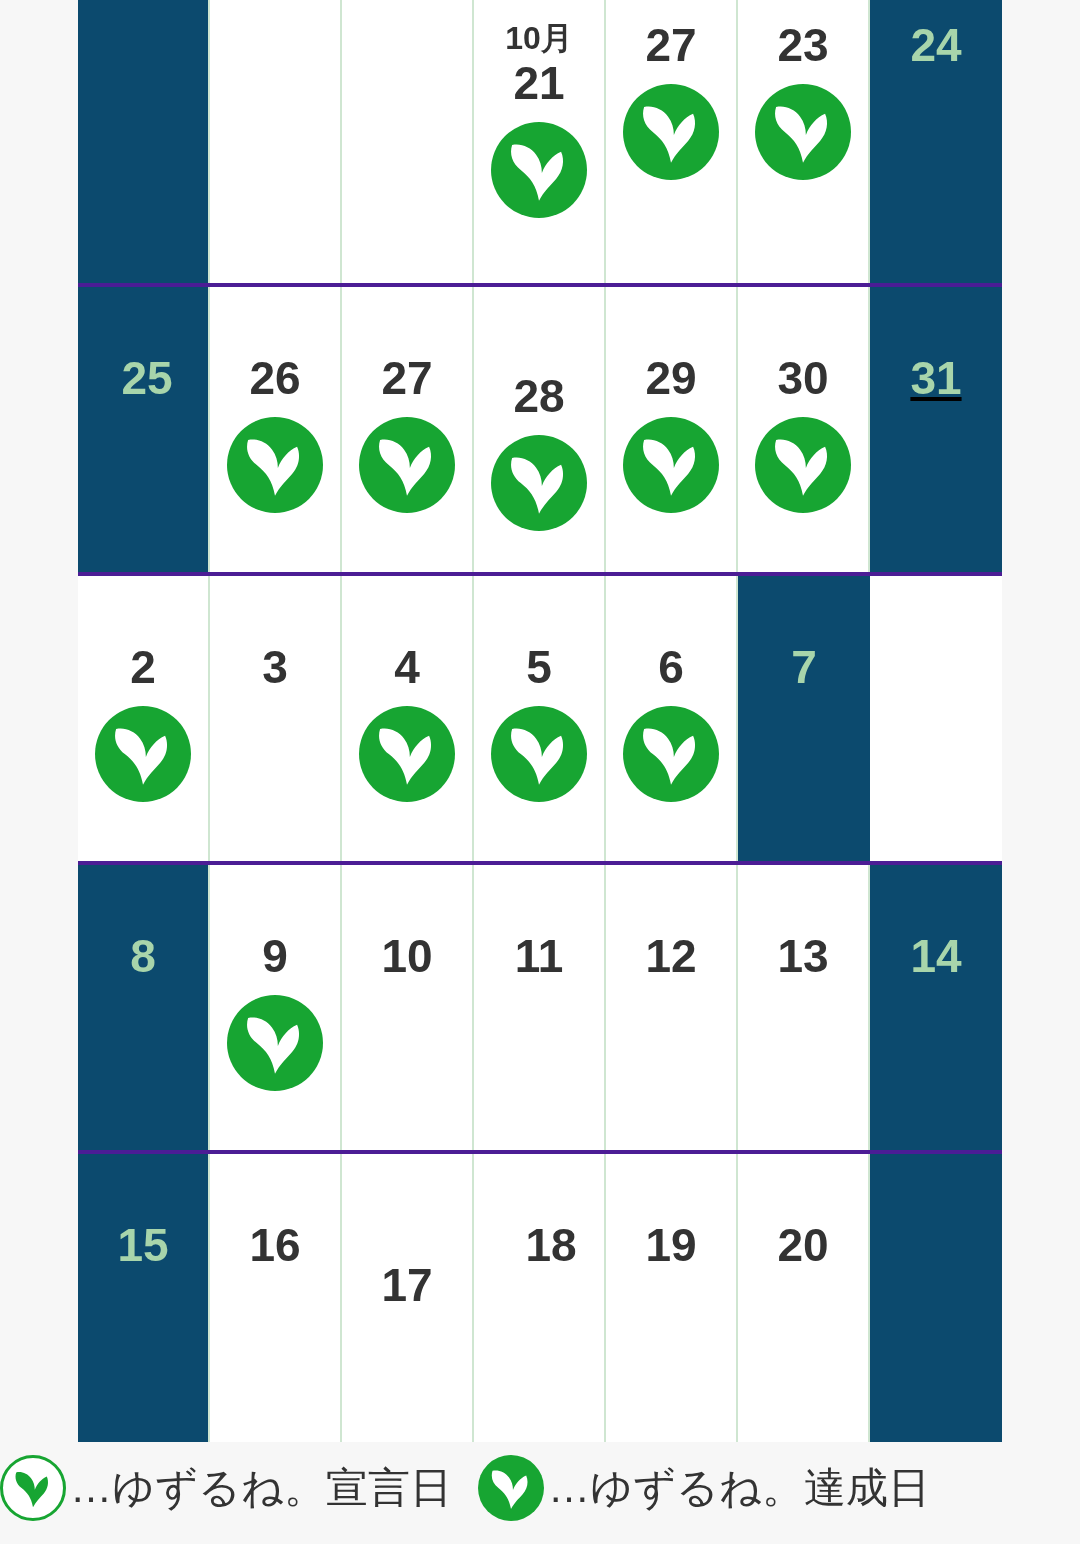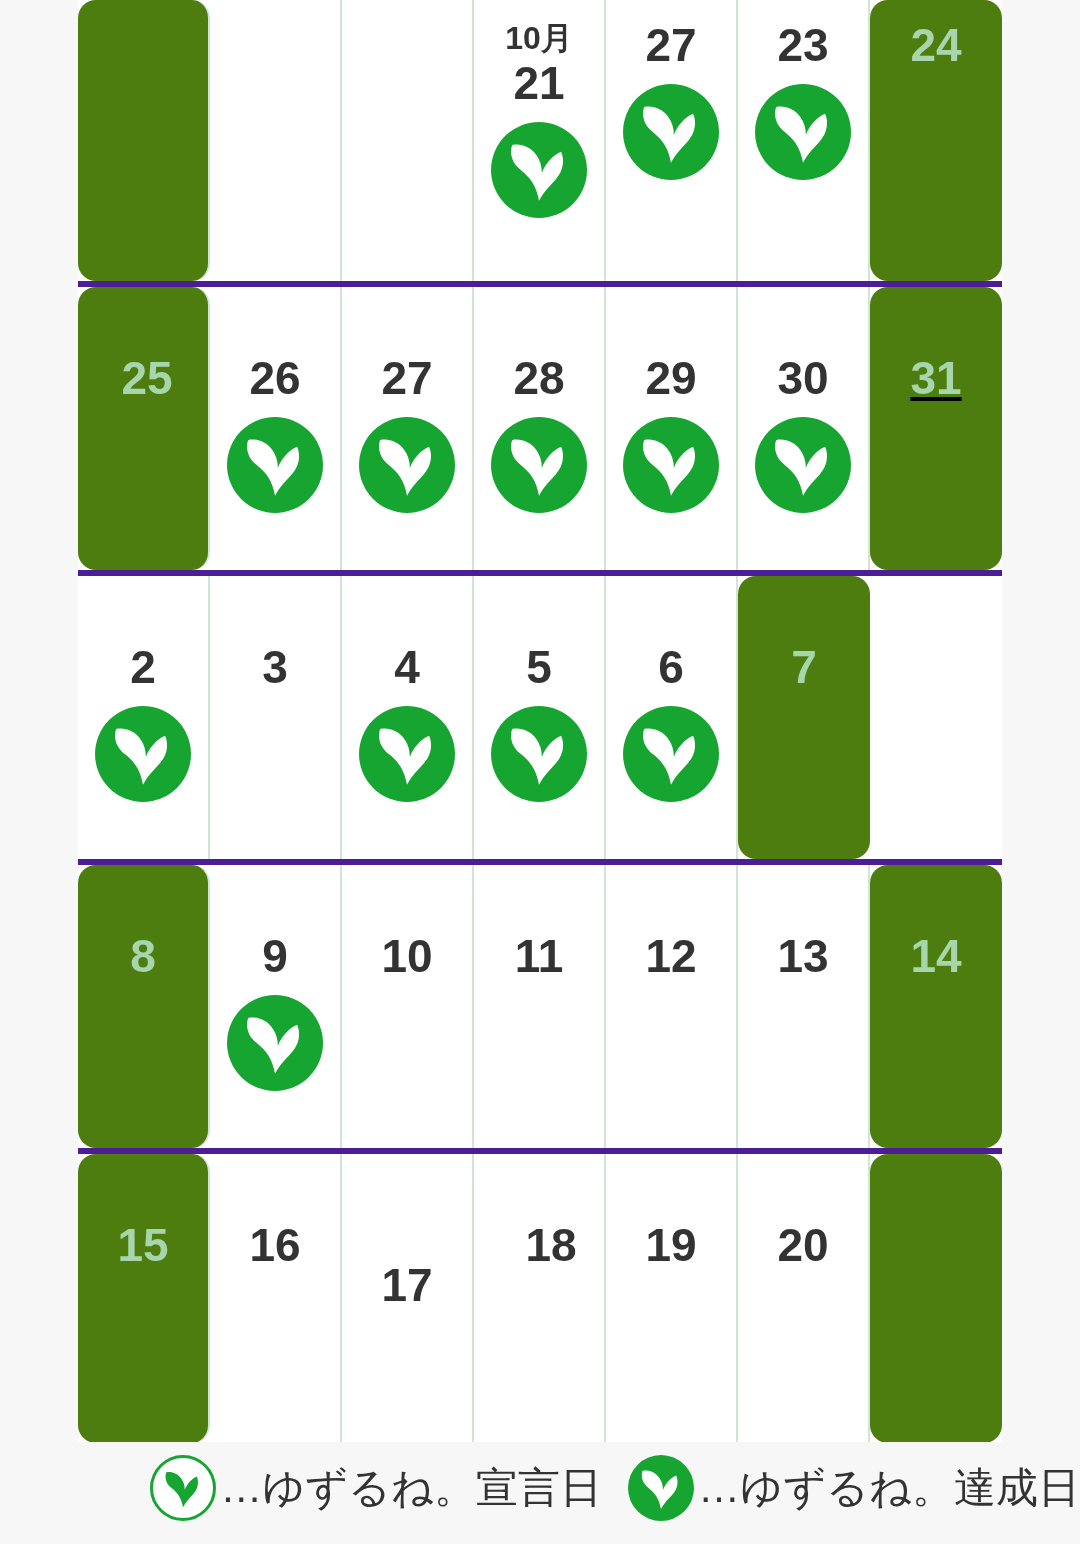--- a/index.html
+++ b/index.html
@@ -24,37 +24,36 @@
     width: 924px;   
     height: 1443px;
     background: #ffffff;
     box-sizing: border-box;
   }
 
   .week-row {
     display: flex;
     width: 100%;
     box-sizing: border-box;
-    border-bottom: 6px solid #4c1d95;
+    border-bottom: 4px solid #4c1d95;
   }
   .week-row:last-child { border-bottom: none; }
 
   .day-cell {
     position: relative;
     width: 132px;
     box-sizing: border-box;
     border-right: 2px solid #cfe6d1;
     background: #ffffff;
     overflow: hidden;
   }
   .day-cell:last-child { border-right: none; }
 
   .day-cell.weekend {
-    background: #4d7c0f;
-    border-radius: 18px;
+    background: #0c4a6e;
   }
 
   .day-num {
     display: block;
     text-align: center;
     font-size: 46px;
     font-weight: bold;
     color: #333333;
     letter-spacing: 0;
     line-height: 1;
@@ -89,21 +88,21 @@
 
   
   .legend {
     position: absolute;
     left: 0;
     top: 1442px;
     width: 1080px;
     height: 92px;
     display: flex;
     align-items: center;
-    justify-content: flex-end;
+    justify-content: flex-start;
     background: #f7f7f7;
   }
   .legend-item {
     display: flex;
     align-items: center;
   }
   .legend-item + .legend-item { margin-left: 26px; }
 
   .legend-badge {
     width: 66px;
@@ -215,21 +214,21 @@
           <div style="padding-top: 68px;">
             <span class="day-num">27</span>
             <div class="sprout">
               <svg viewBox="0 0 100 100" aria-hidden="true">
                 <path d="M50 82 C47 66 41 58 31 50 C22 43 19 33 22 24 C31 22 41 26 47 34 C51 39 53 46 53 53 C57 43 64 35 73 31 C77 40 75 51 68 59 C62 66 55 72 50 82 Z" fill="#ffffff"></path>
               </svg>
             </div>
           </div>
         </div>
         <div class="day-cell">
-          <div style="padding-top: 68px;">
+          <div style="padding-top: 50px; margin-top: 36px;">
             <span class="day-num">28</span>
             <div class="sprout">
               <svg viewBox="0 0 100 100" aria-hidden="true">
                 <path d="M50 82 C47 66 41 58 31 50 C22 43 19 33 22 24 C31 22 41 26 47 34 C51 39 53 46 53 53 C57 43 64 35 73 31 C77 40 75 51 68 59 C62 66 55 72 50 82 Z" fill="#ffffff"></path>
               </svg>
             </div>
           </div>
         </div>
         <div class="day-cell">
           <div style="padding-top: 68px;">

